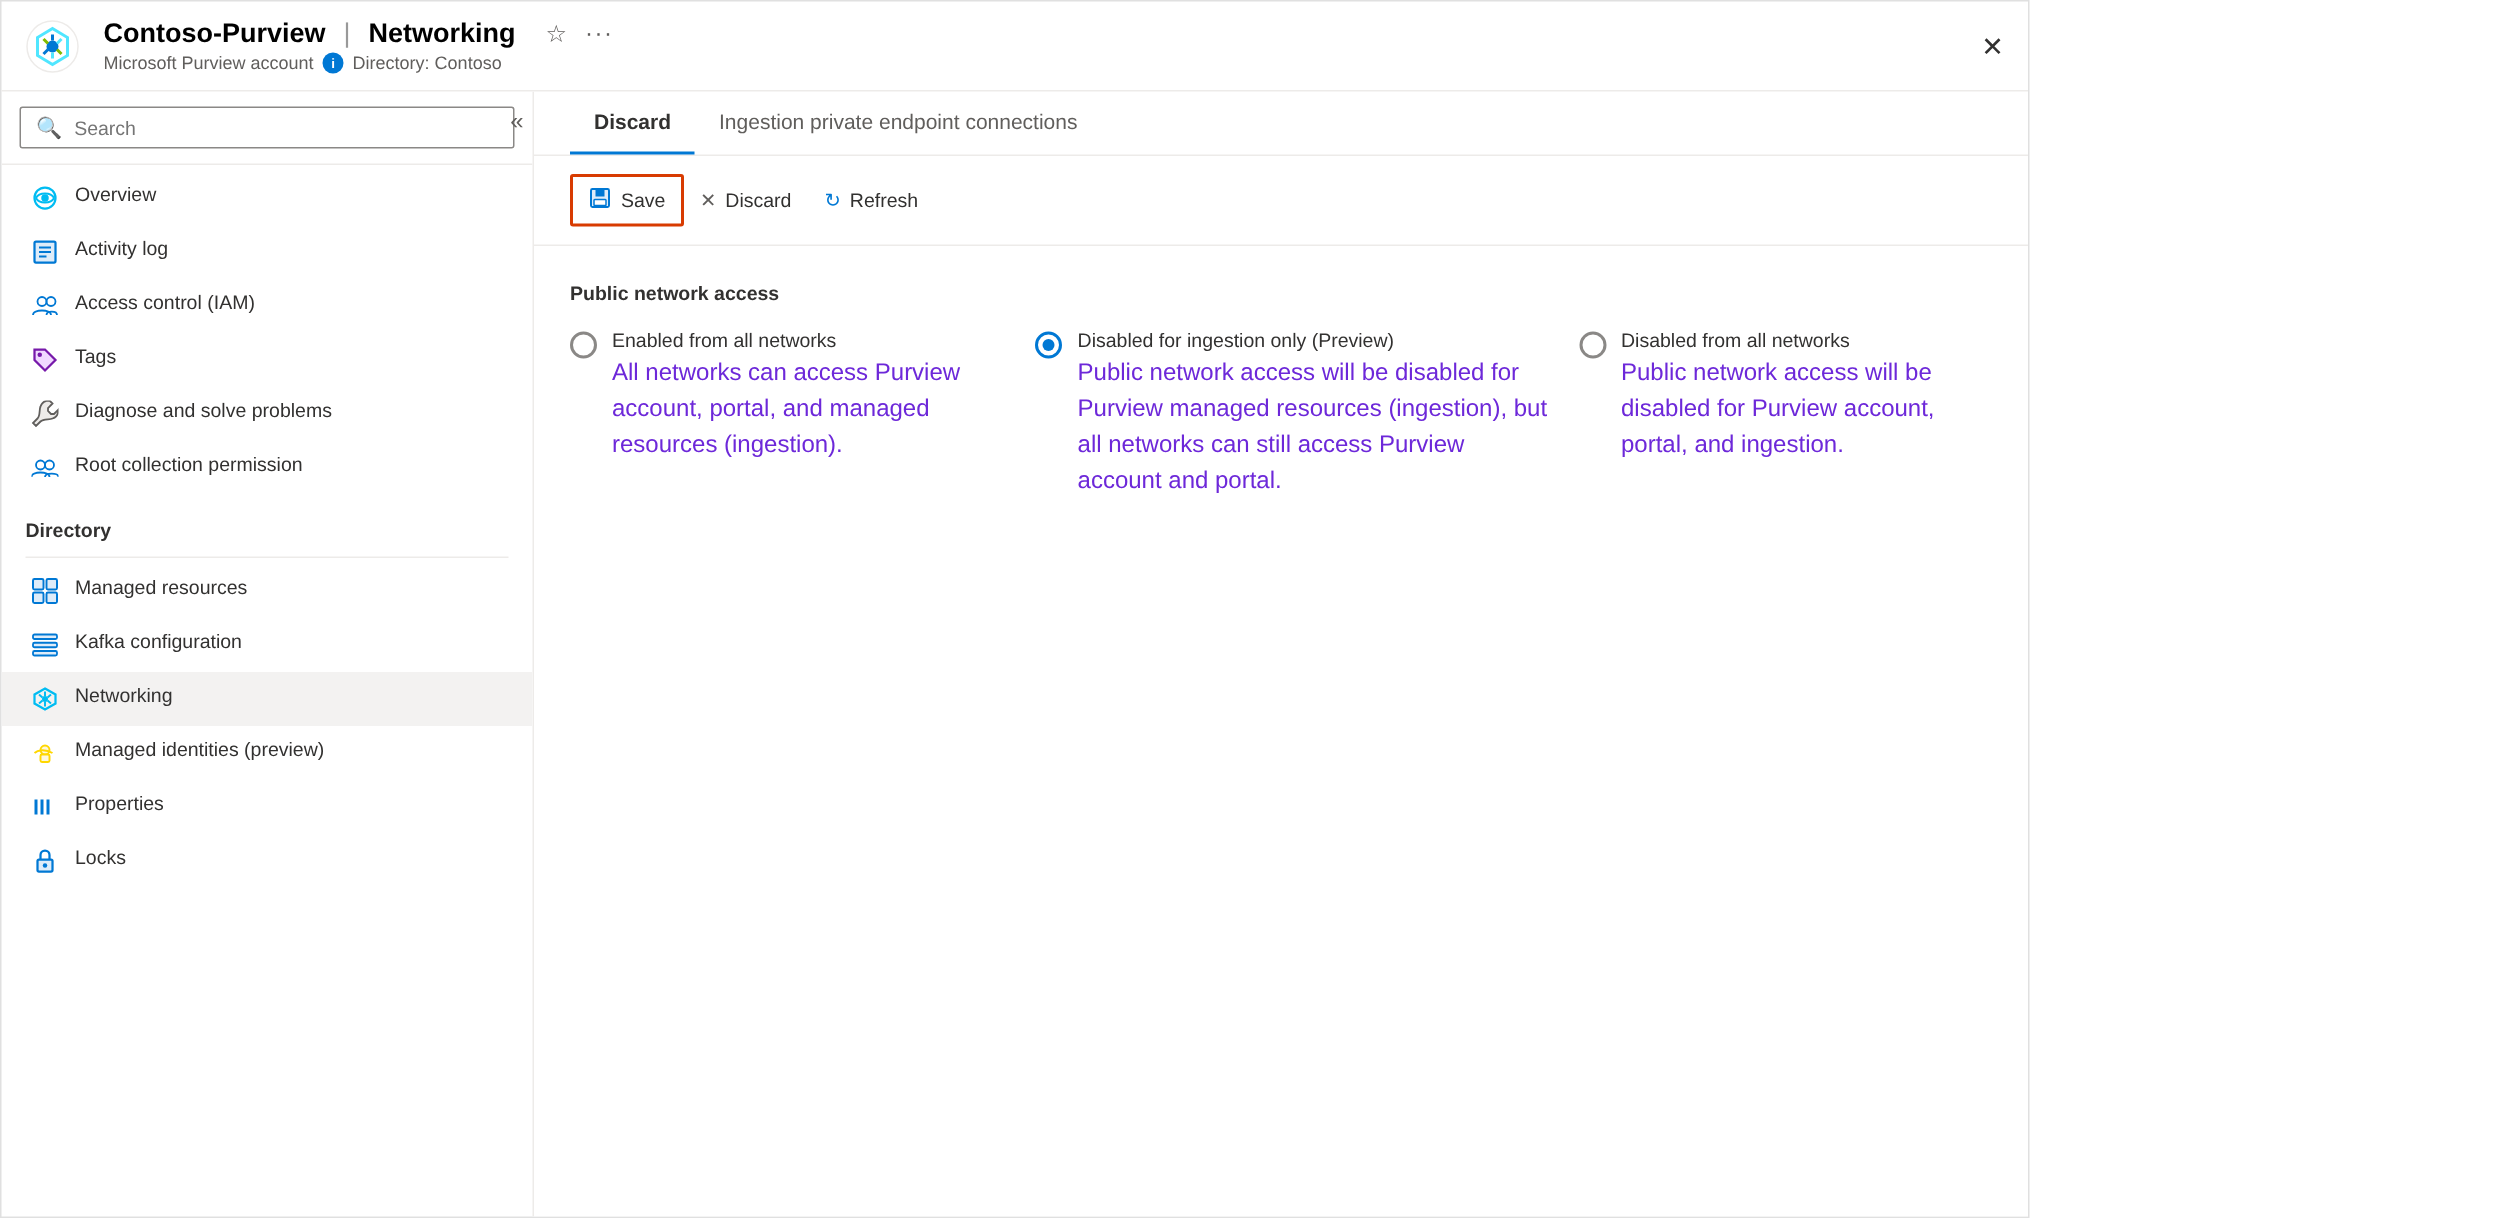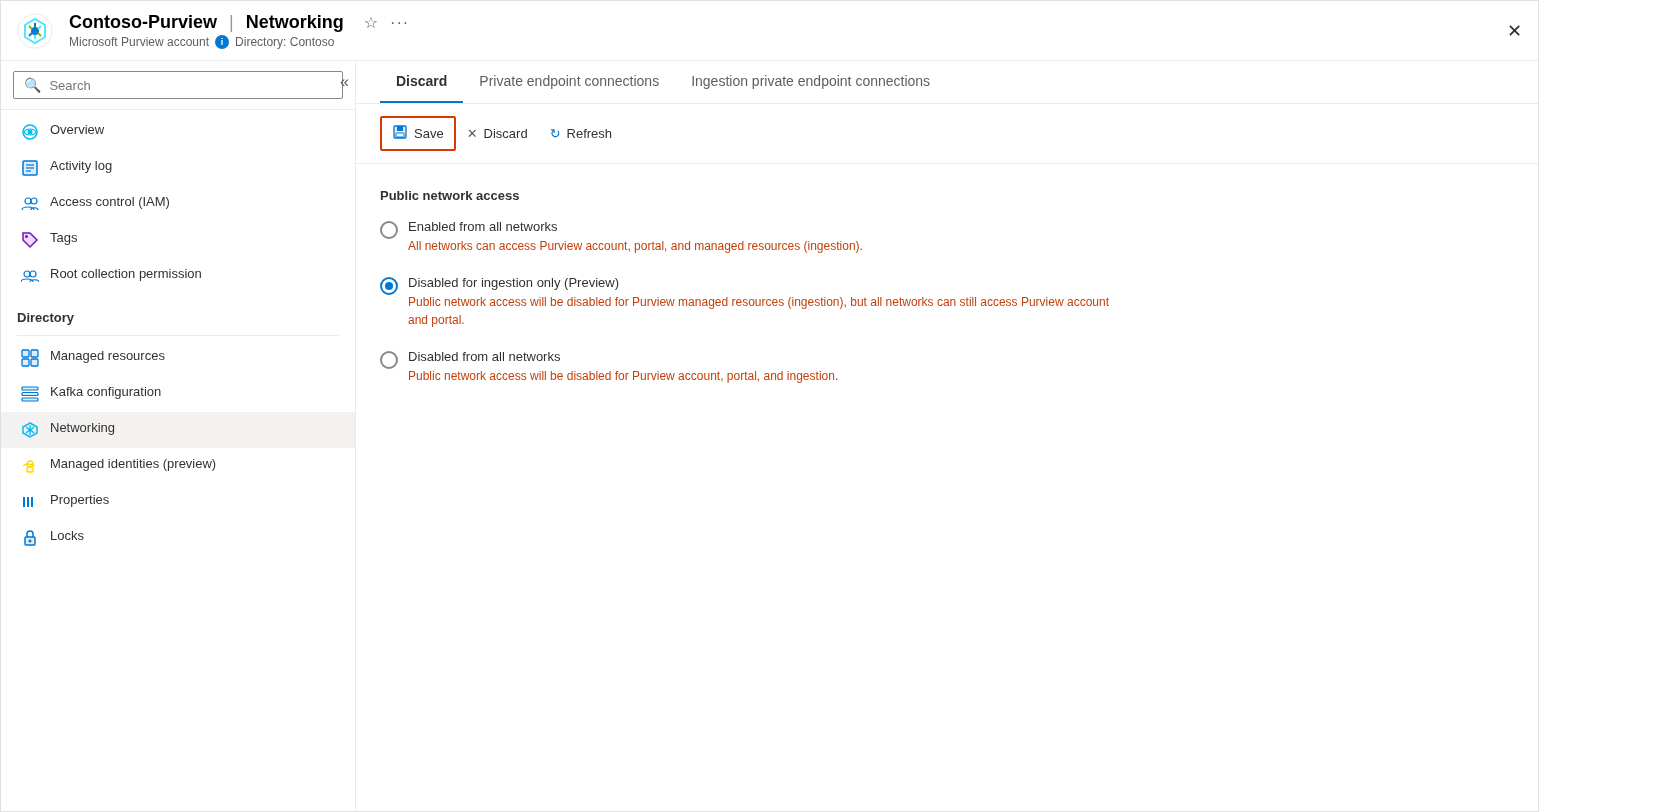--- a/index.html
+++ b/index.html
@@ -1,17 +1,17 @@
 <!DOCTYPE html>
 <html><head>
   <meta charset="utf-8">
   <style>
     * { box-sizing: border-box; margin: 0; padding: 0; }
     body { font-family: 'Segoe UI', -apple-system, BlinkMacSystemFont, sans-serif; font-size: 13px; background: #fff; color: #323130; overflow: hidden; }
-    .app-container { display: flex; flex-direction: column; height: 812px; width: 1539px; background: #fff; border: 1px solid #e0e0e0; }
+    .app-container { display: flex; flex-direction: column; height: 812px; width: 1353px; background: #fff; border: 1px solid #e0e0e0; }
 
     
     .header { display: flex; align-items: center; padding: 8px 16px; border-bottom: 1px solid #edebe9; min-height: 60px; position: relative; }
     .header-logo { display: flex; align-items: center; margin-right: 16px; }
     .header-logo svg { width: 36px; height: 36px; }
     .header-title-section { display: flex; flex-direction: column; }
     .header-title { display: flex; align-items: center; gap: 8px; }
     .header-main-title { font-size: 18px; font-weight: 700; color: #000; }
     .header-separator { font-size: 18px; font-weight: 300; color: #999; margin: 0 4px; }
     .header-sub-title { font-size: 18px; font-weight: 600; color: #000; }
@@ -53,25 +53,25 @@
     .toolbar { display: flex; align-items: center; gap: 0; padding: 12px 24px; border-bottom: 1px solid #edebe9; }
     .toolbar-btn { display: flex; align-items: center; gap: 6px; padding: 6px 10px; font-size: 13px; cursor: pointer; color: #323130; border: 1px solid transparent; background: none; border-radius: 2px; justify-content: space-between; }
     .toolbar-btn.save-btn { border: 2px solid #d83b01; }
     .toolbar-btn-icon { font-size: 14px; }
 
     
     .content-body { padding: 24px; flex: 1; overflow-y: auto; }
     .section-title { font-size: 13px; font-weight: 600; color: #323130; margin-bottom: 16px; }
 
     
-    .radio-group { display: flex; flex-direction: column; gap: 20px; }
+    .radio-group { display: flex; flex-direction: row; gap: 20px; }
     .radio-option { display: flex; align-items: flex-start; gap: 10px; }
     .radio-label-group { display: flex; flex-direction: column; gap: 3px; }
     .radio-label { font-size: 13px; font-weight: 400; color: #323130; }
-    .radio-desc { font-size: 12px; color: #c2410c; max-width: 720px; line-height: 1.5; }
+    .radio-desc { font-size: 16px; color: #6d28d9; max-width: 720px; line-height: 1.5; }
 
     
     .custom-radio { width: 18px; height: 18px; border-radius: 50%; border: 2px solid #8a8886; flex-shrink: 0; margin-top: 2px; display: flex; align-items: center; justify-content: center; cursor: pointer; }
     .custom-radio.checked { border: 2px solid #0078d4; }
     .custom-radio.checked::after { content: ''; width: 8px; height: 8px; border-radius: 50%; background: #0078d4; }
 
     
     .nav-list::-webkit-scrollbar { width: 6px; }
     .nav-list::-webkit-scrollbar-thumb { background: #c8c6c4; }
   </style>
@@ -164,20 +164,28 @@
         <div class="nav-item">
           <span class="nav-icon">
             <svg width="18" height="18" viewBox="0 0 18 18" fill="none">
               <path d="M2 2 L9 2 L16 9 L9 16 L2 9 Z" stroke="#7719aa" stroke-width="1.5" fill="#f0d9ff"></path>
               <circle cx="5.5" cy="5.5" r="1.5" fill="#7719aa"></circle>
             </svg>
           </span>
           <span>Tags</span>
         </div>
 
+        <div class="nav-item">
+          <span class="nav-icon">
+            <svg width="18" height="18" viewBox="0 0 18 18" fill="none">
+              <path d="M14 2 L11 5 L11 7 L13 9 L15 9 L18 6 C18 8 17 11 14 12 C12 13 8 12 6 14 L3 17 L1 15 L4 12 C6 10 5 6 6 4 C7 1 10 0 12 0 Z" stroke="#605e5c" stroke-width="1.2" fill="#edebe9"></path>
+            </svg>
+          </span>
+          <span>Diagnose and solve problems</span>
+        </div>
 
         <div class="nav-item">
           <span class="nav-icon">
             <svg width="18" height="18" viewBox="0 0 18 18" fill="none">
               <circle cx="6" cy="7" r="3" stroke="#0078d4" stroke-width="1.2" fill="none"></circle>
               <circle cx="12" cy="7" r="3" stroke="#0078d4" stroke-width="1.2" fill="none"></circle>
               <path d="M0 15 C0 11 12 11 12 15" stroke="#0078d4" stroke-width="1.2" fill="none"></path>
               <path d="M9 15 C9 12 18 12 18 15" stroke="#0078d4" stroke-width="1.2" fill="none"></path>
             </svg>
           </span>
@@ -260,21 +268,20 @@
         </div>
       </div>
 
       <div class="collapse-btn" style="position:absolute; right:6px; top:12px;">«</div>
     </div>
 
     <div class="content-area">
 
       <div class="tabs-bar">
         <div class="tab active">Discard</div>
-        <div class="tab">Private endpoint connections</div>
         <div class="tab">Ingestion private endpoint connections</div>
       </div>
 
       <div class="toolbar">
         <button class="toolbar-btn save-btn" style="border: 2px solid #d83b01; border-radius: 2px;">
           <span class="toolbar-btn-icon">
             <svg width="16" height="16" viewBox="0 0 16 16" fill="none">
               <rect x="2" y="2" width="12" height="12" rx="1" stroke="#0078d4" stroke-width="1.3" fill="#deecf9"></rect>
               <rect x="5" y="2" width="6" height="5" fill="#0078d4"></rect>
               <rect x="4" y="9" width="8" height="4" rx="0.5" stroke="#0078d4" stroke-width="1" fill="white"></rect>

